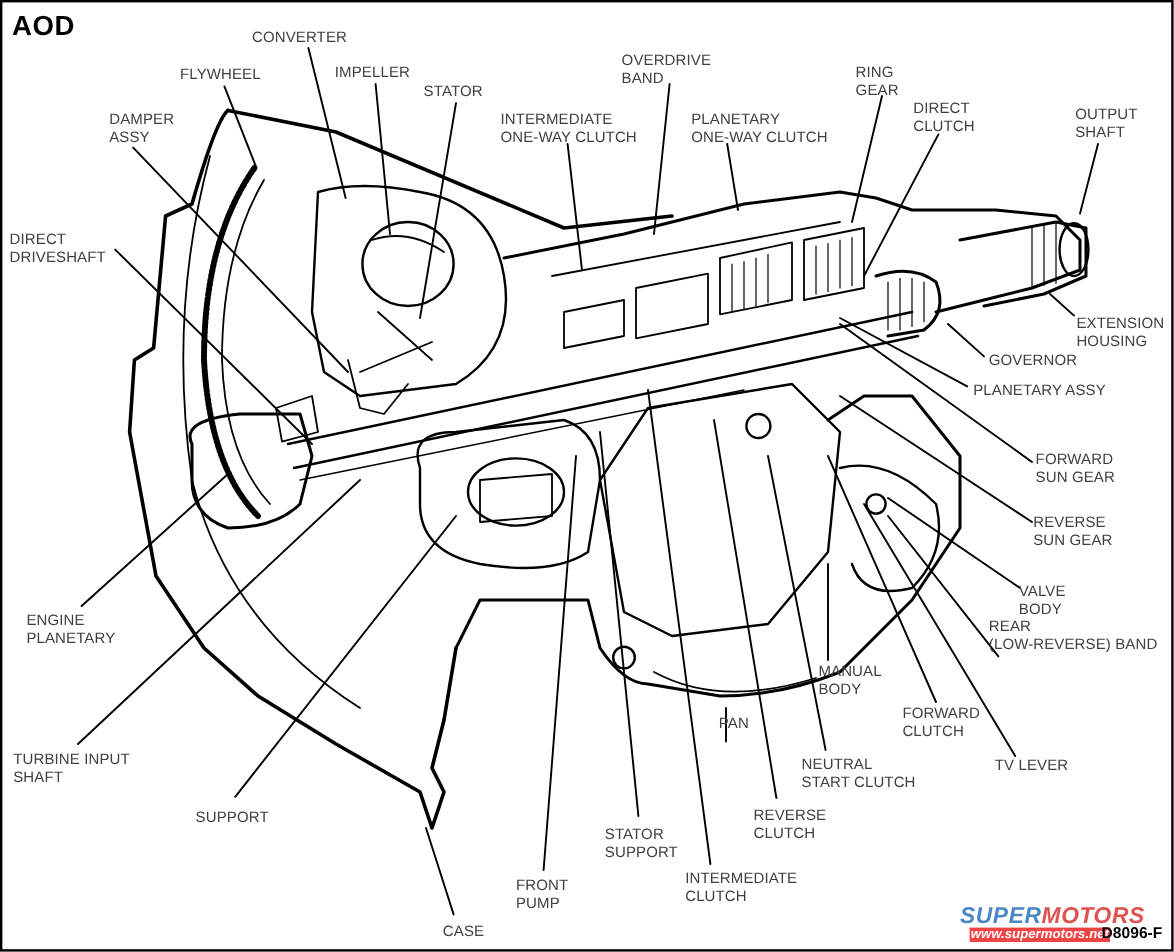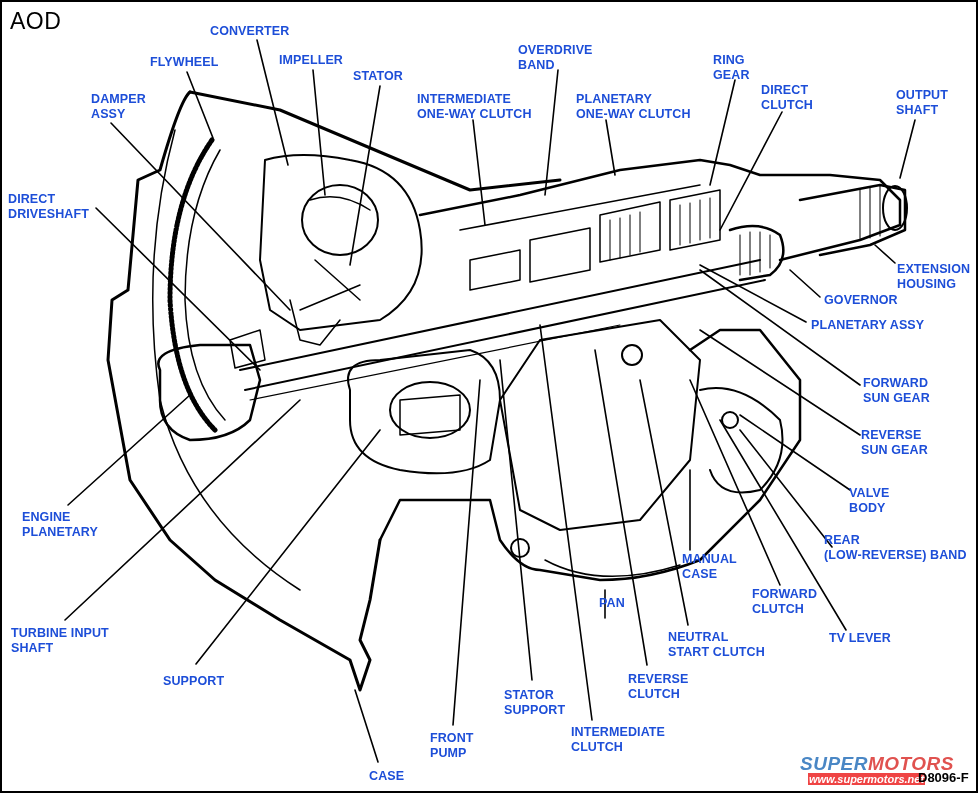--- a/index.html
+++ b/index.html
@@ -1,19 +1,19 @@
 <!DOCTYPE html>
 <html><head>
 <meta charset="utf-8">
 <style>
   html, body { margin: 0; padding: 0; background: #ffffff; }
   body { width: 978px; height: 793px; position: relative; overflow: hidden; font-family: "Liberation Sans", sans-serif; }
   .frame { position: absolute; left: 0; top: 0; width: 974px; height: 789px; border: 2px solid #000; box-sizing: content-box; }
-  .title { position: absolute; left: 10px; top: 8px; font-size: 23px; font-weight: normal; color: #000; letter-spacing: 0.5px; }
-  .lbl { position: absolute; font-size: 12.5px; font-weight: bold; color: #1d4ed8; line-height: 15px; white-space: pre; letter-spacing: 0.1px; }
+  .title { position: absolute; left: 10px; top: 8px; font-size: 23px; font-weight: bold; color: #000; letter-spacing: 0.5px; }
+  .lbl { position: absolute; font-size: 12.5px; font-weight: normal; color: #404040; line-height: 15px; white-space: pre; letter-spacing: 0.1px; }
   svg.art { position: absolute; left: 0; top: 0; }
   .wm { position: absolute; left: 800px; top: 753px; width: 170px; height: 34px; }
   .wm-top { position: absolute; left: 0; top: 0; font-size: 19px; font-weight: bold; font-style: italic; letter-spacing: 0.5px; }
   .wm-blue { color: #4a87c5; }
   .wm-red { color: #e0524f; }
   .wm-bot { position: absolute; left: 8px; top: 20px; font-size: 11px; font-weight: bold; font-style: italic; color: #fff; background: #ef4444; padding: 0 1px; }
   .code { position: absolute; left: 918px; top: 770px; font-size: 13px; font-weight: bold; color: #000; }
 </style>
 </head>
 <body>
@@ -148,27 +148,27 @@
 <div class="lbl" style="left:897px;top:262px">EXTENSION
 HOUSING</div>
 <div class="lbl" style="left:824px;top:293px">GOVERNOR</div>
 <div class="lbl" style="left:811px;top:318px">PLANETARY ASSY</div>
 <div class="lbl" style="left:863px;top:376px">FORWARD
 SUN GEAR</div>
 <div class="lbl" style="left:861px;top:428px">REVERSE
 SUN GEAR</div>
 <div class="lbl" style="left:849px;top:486px">VALVE
 BODY</div>
-<div class="lbl" style="left:824px;top:533px">REAR
+<div class="lbl" style="left:824px;top:515px">REAR
 (LOW-REVERSE) BAND</div>
 <div class="lbl" style="left:829px;top:631px">TV LEVER</div>
 <div class="lbl" style="left:752px;top:587px">FORWARD
 CLUTCH</div>
 <div class="lbl" style="left:682px;top:552px">MANUAL
-CASE</div>
+BODY</div>
 <div class="lbl" style="left:668px;top:630px">NEUTRAL
 START CLUTCH</div>
 <div class="lbl" style="left:599px;top:596px">PAN</div>
 <div class="lbl" style="left:628px;top:672px">REVERSE
 CLUTCH</div>
 <div class="lbl" style="left:571px;top:725px">INTERMEDIATE
 CLUTCH</div>
 <div class="lbl" style="left:504px;top:688px">STATOR
 SUPPORT</div>
 <div class="lbl" style="left:430px;top:731px">FRONT

